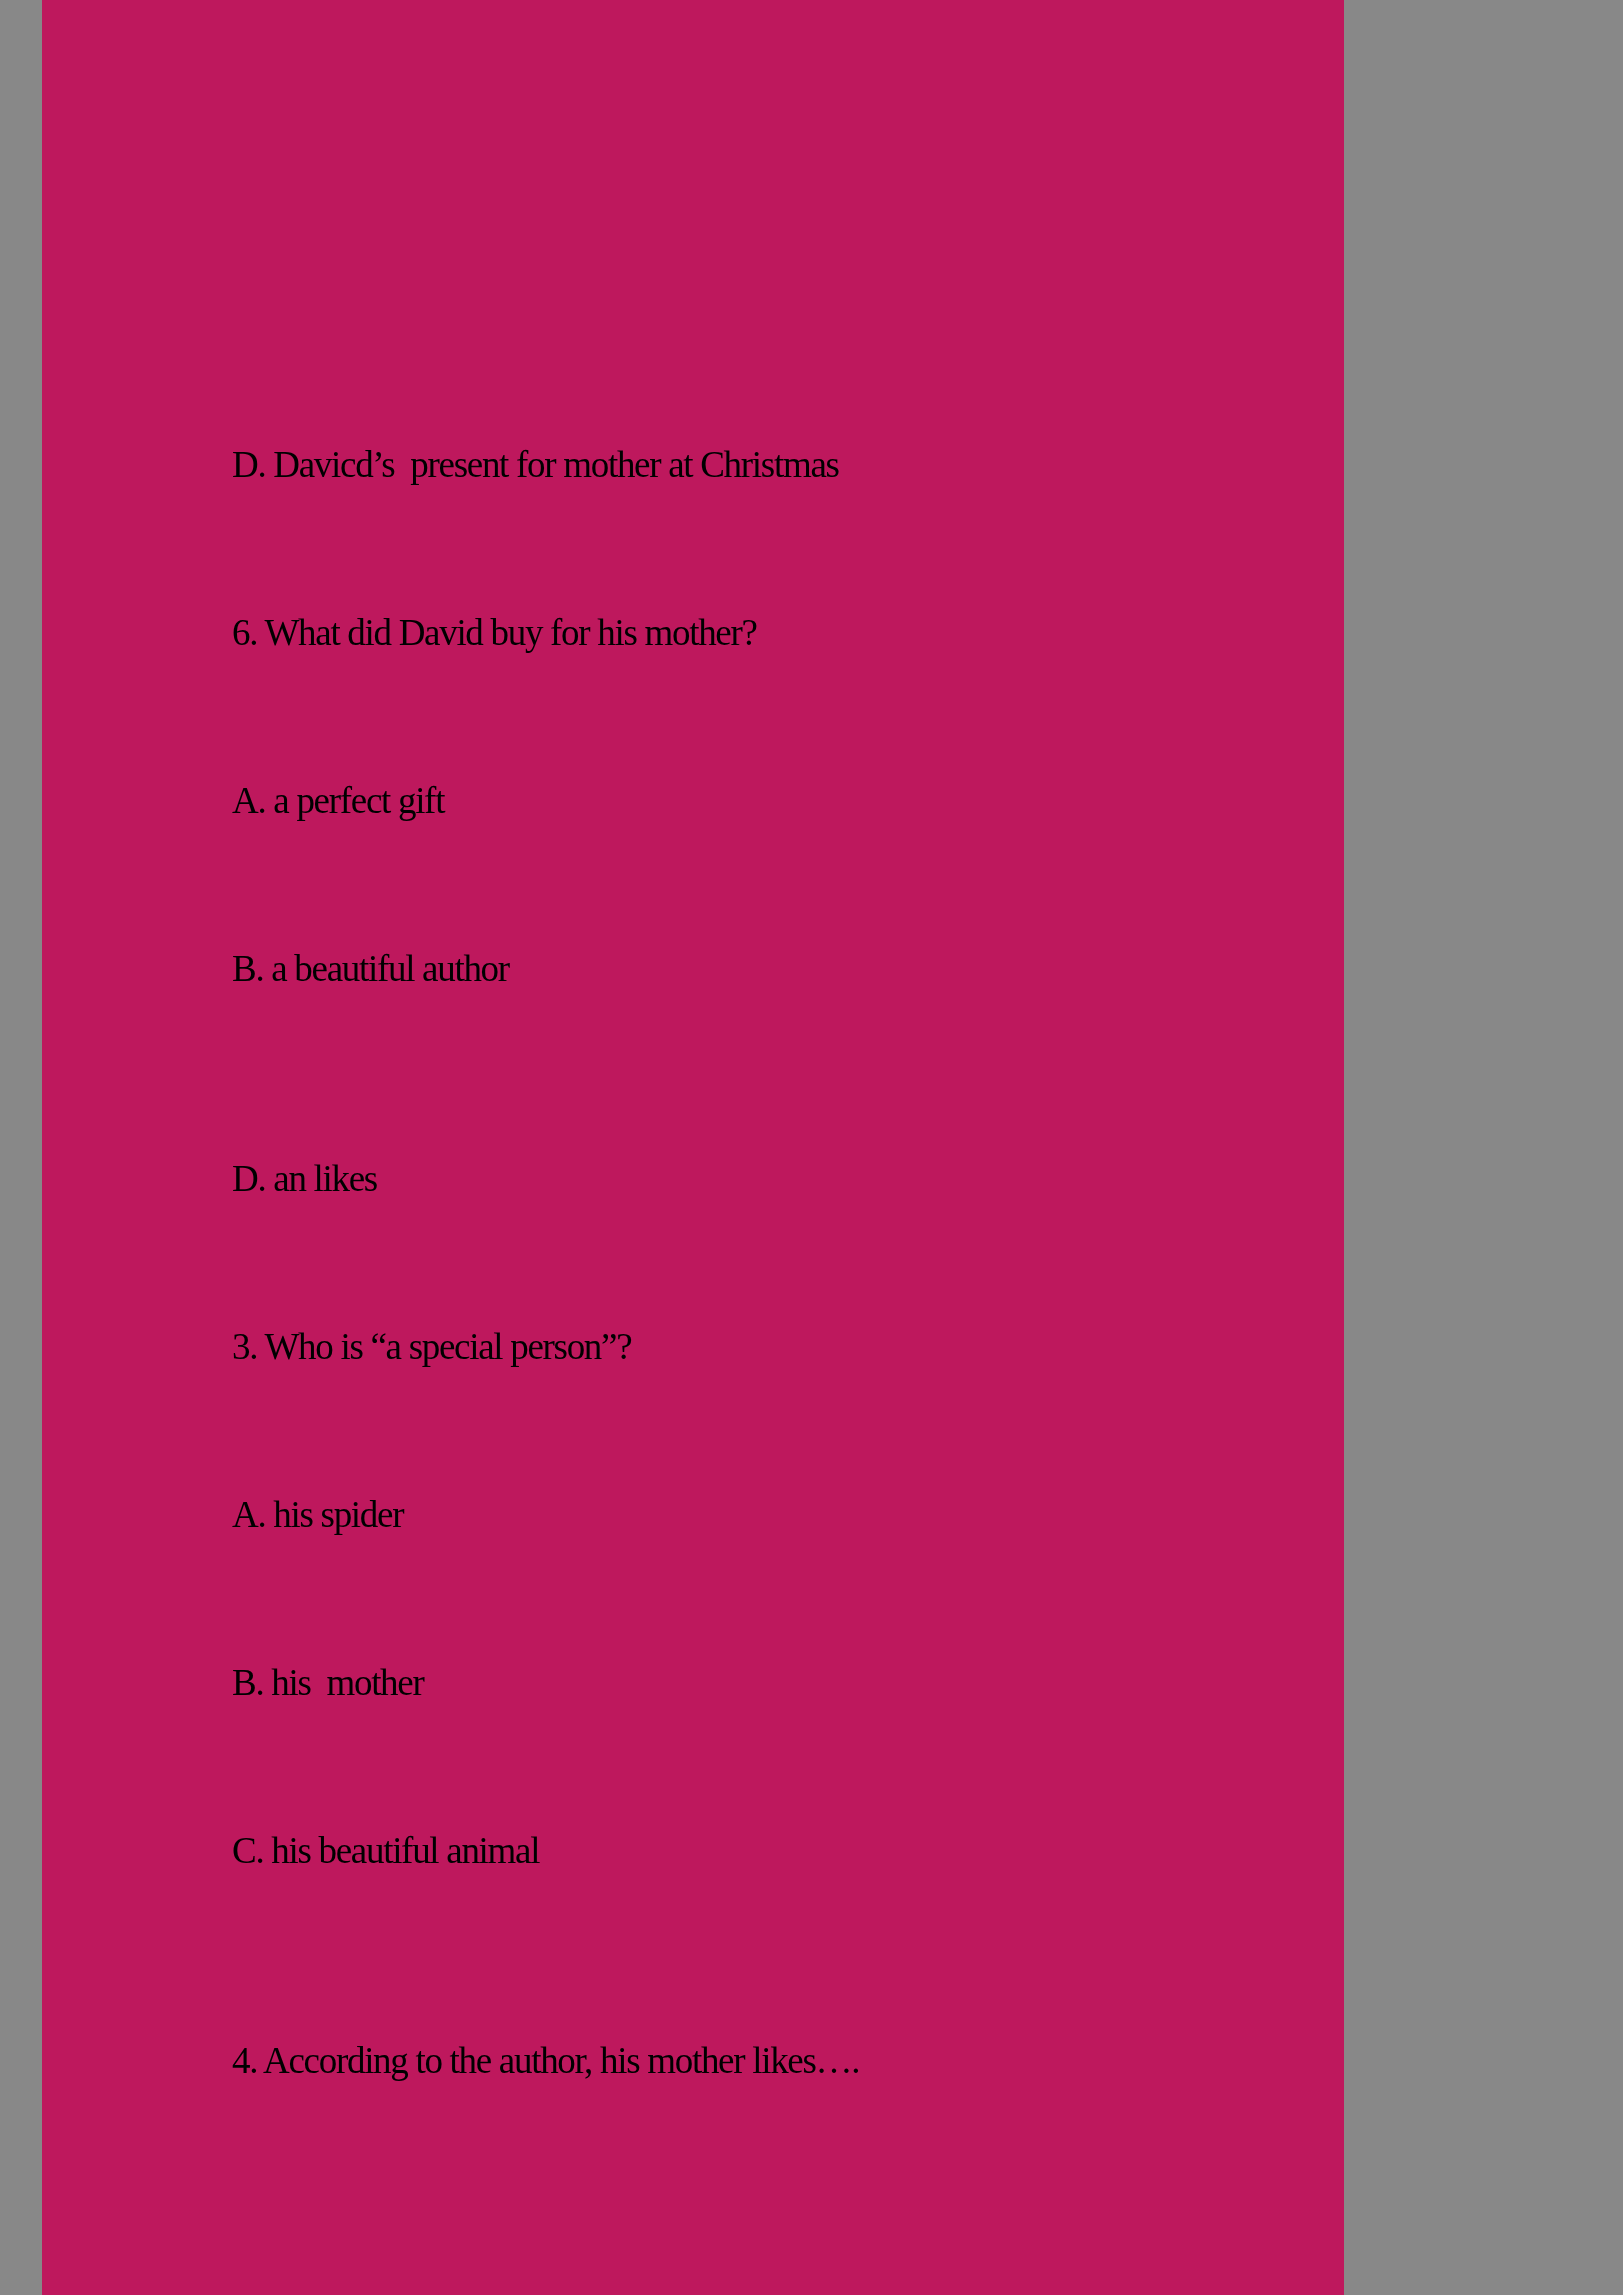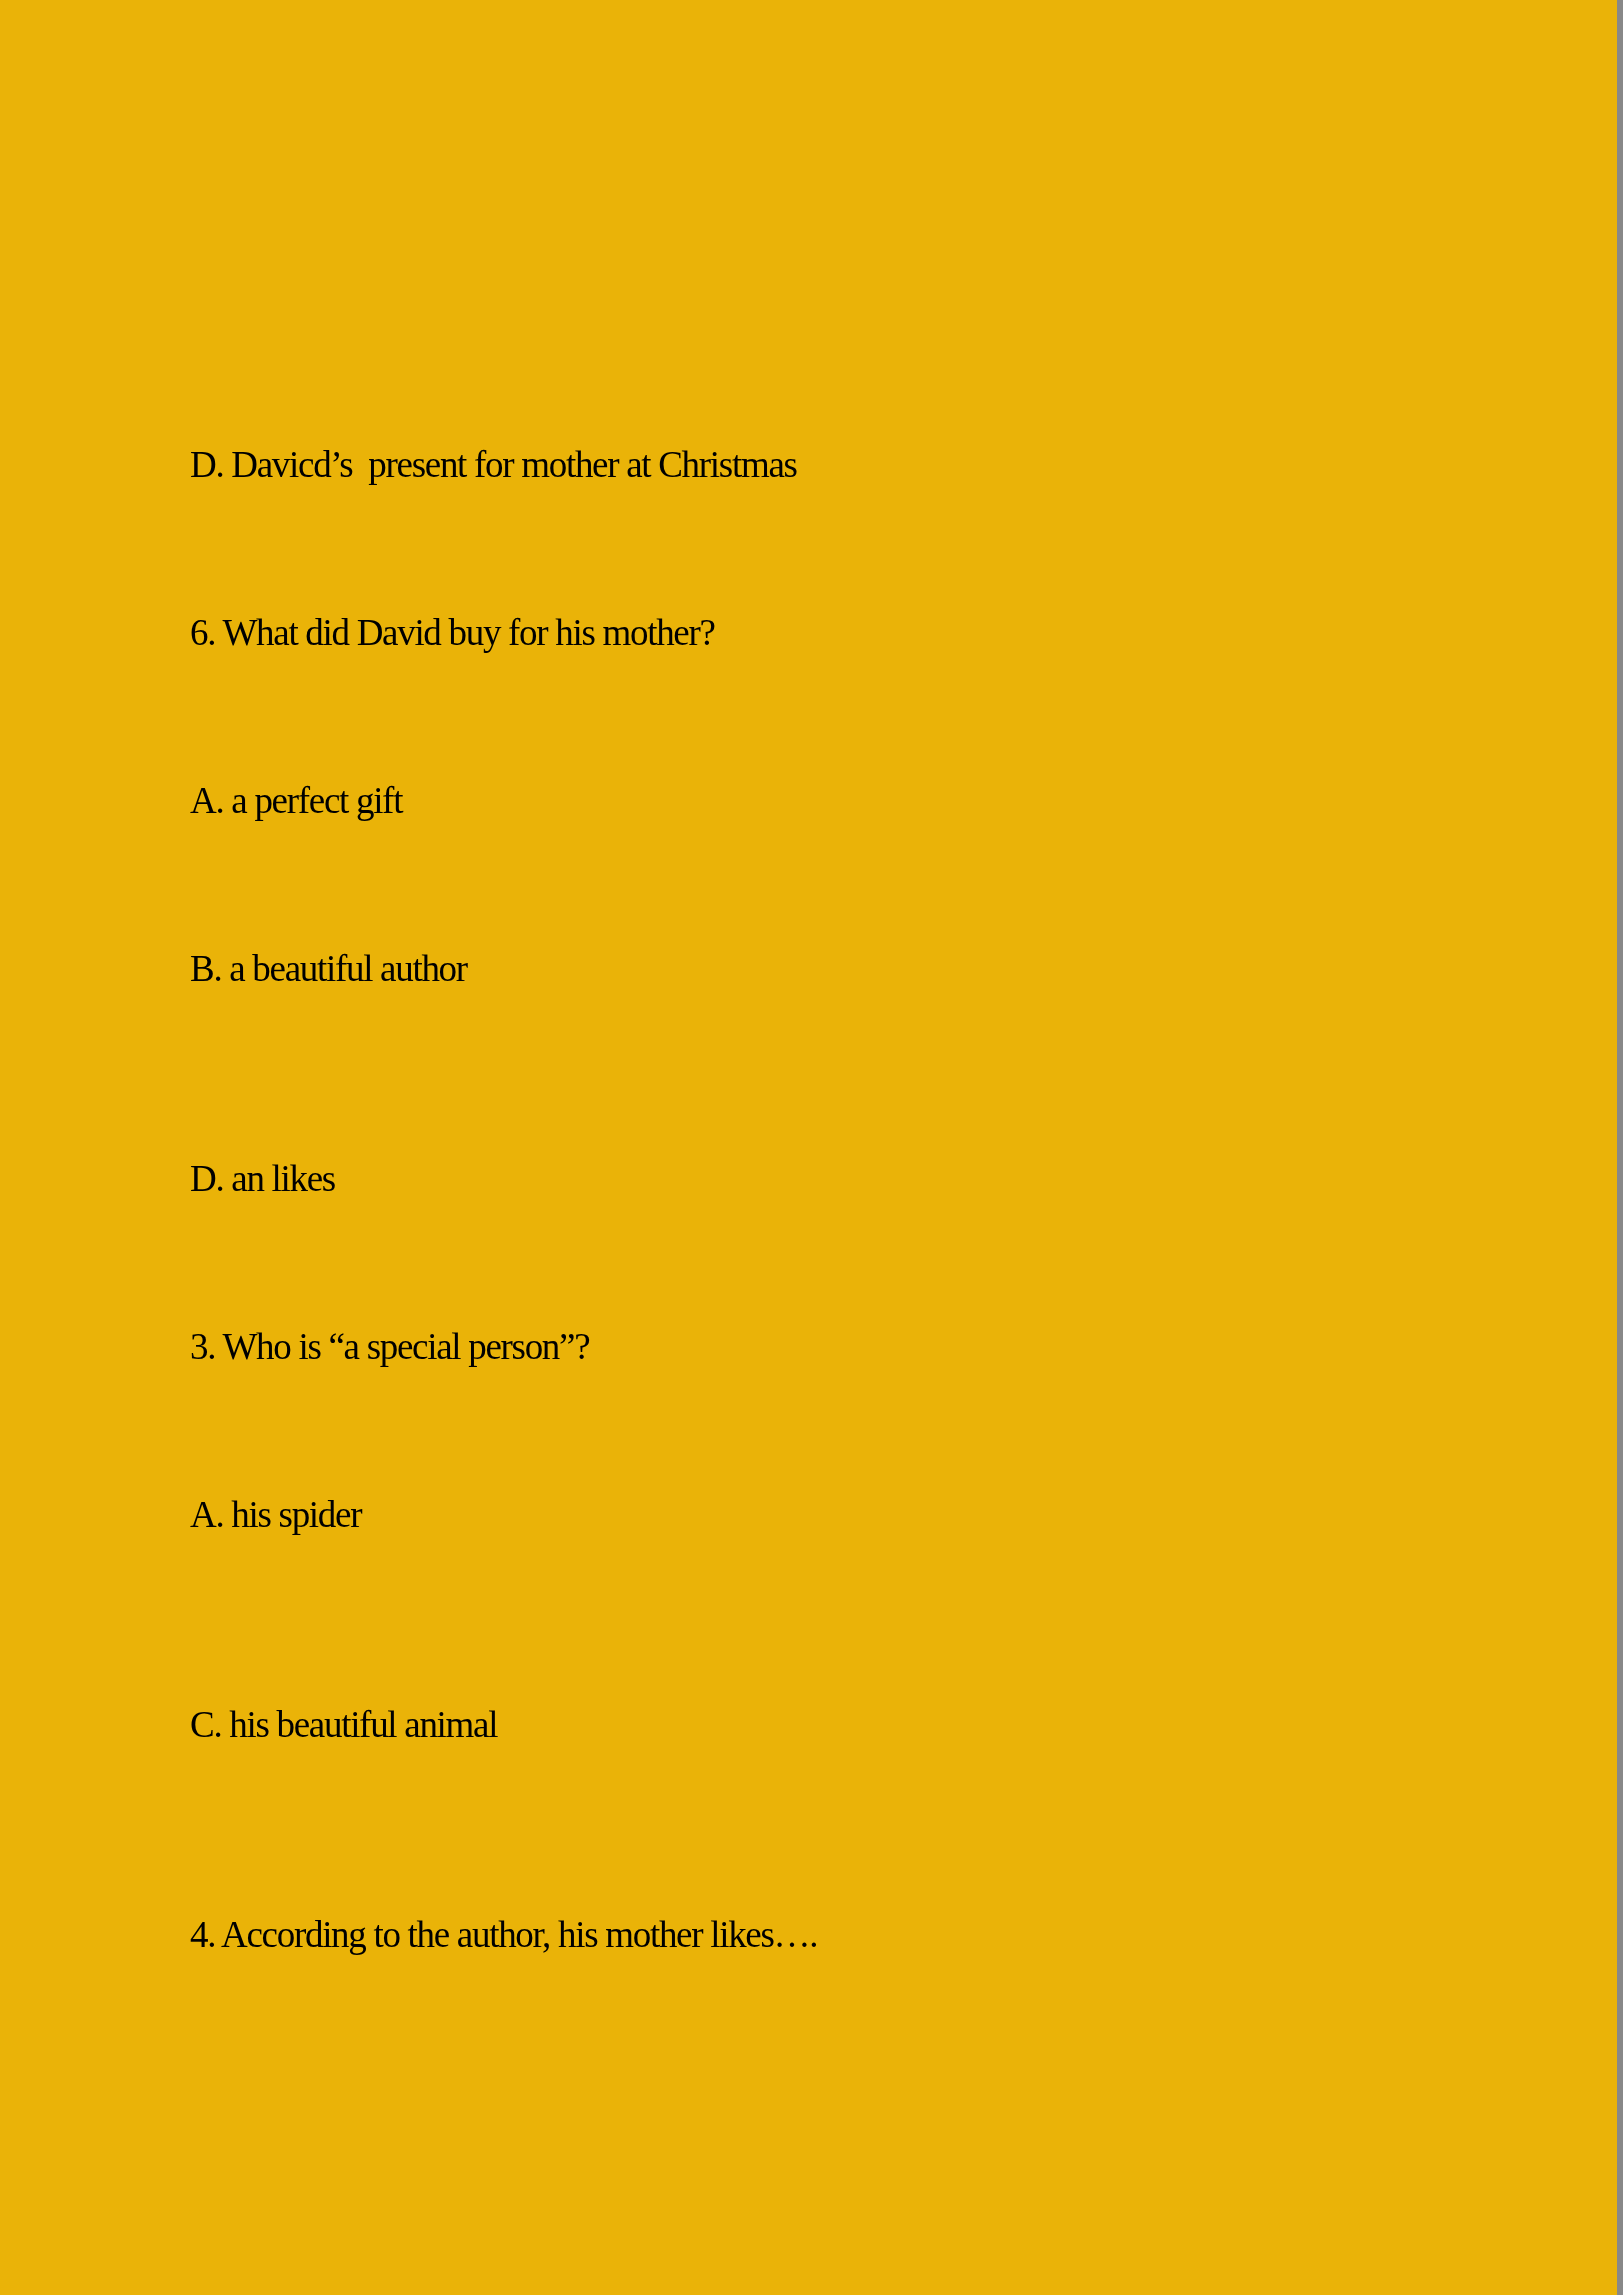--- a/index.html
+++ b/index.html
@@ -1,21 +1,22 @@
 <!DOCTYPE html>
 <html style="font-size:10.5px"><head>
 <meta charset="utf-8">
 <style>
   html, body { margin: 0; padding: 0; background: #888; }
   .page {
     position: relative;
-    width: 1617px;
+    width: 1302px;
     height: 2295px;
-    background: #eab308;
+    background: #be185d;
     overflow: hidden;
+    margin-left: 42px;
   }
   .content {
     position: absolute;
     left: 190px;
     top: 108px;
     width: 1381px;
     color: #000;
     font-family: "Liberation Serif", "DejaVu Serif", serif;
     font-size: 37px;
     line-height: 42px;
@@ -42,20 +43,21 @@
       
         <div class="line">B. a beautiful author</div>
       
       
         <div class="line">D. an likes</div>
       
         <div class="line">3. Who is “a special person”?</div>
       
         <div class="line">A. his spider</div>
       
+        <div class="line">B. his  mother</div>
       
         <div class="line">C. his beautiful animal</div>
       
       
         <div class="line">4. According to the author, his mother likes….</div>
       
         
       
         
       

